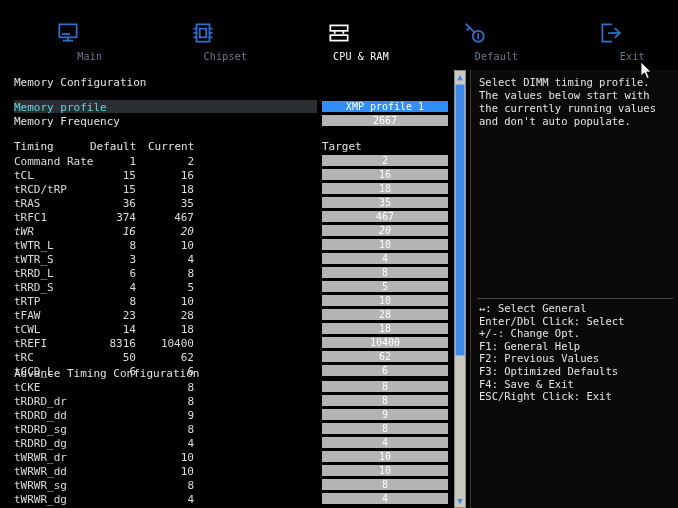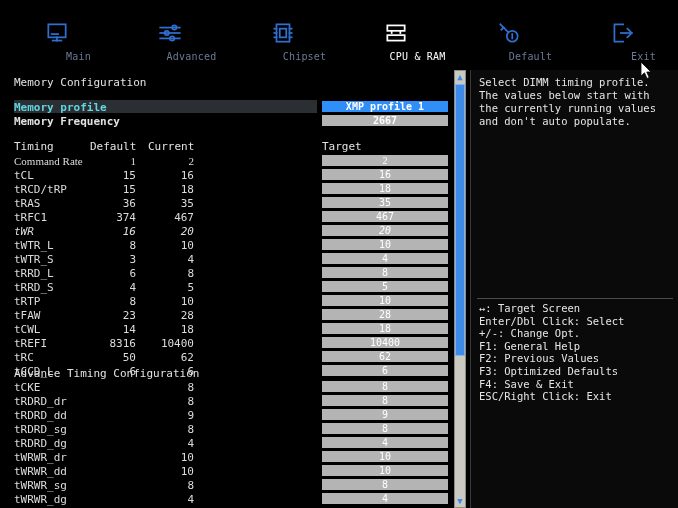--- a/index.html
+++ b/index.html
@@ -117,21 +117,20 @@
     white-space: nowrap;
   }
 
   .row {
     position: absolute;
     left: 0;
     width: 450px;
     height: 24px;
     font-size: 11px;
     white-space: nowrap;
-    font-weight: bold;
   }
   .row .rlabel {
     position: absolute;
     left: 14px;
     color: #e2e2e2;
   }
   .row.selected .rowbg {
     position: absolute;
     left: 14px; top: -1px;
     width: 303px; height: 13px;
@@ -231,33 +230,20 @@
       <svg viewBox="0 0 24 24" fill="none" stroke-width="1.6" stroke-linecap="square">
         <rect x="4" y="4" width="16" height="12"></rect>
         <line x1="8" y1="19" x2="16" y2="19"></line>
         <line x1="12" y1="16" x2="12" y2="19"></line>
         <line x1="7" y1="13" x2="13" y2="13"></line>
       </svg>
     </span>
     <span class="nav-label">Main</span>
   </div>
 
-  <div class="nav-item">
-    <span class="nav-icon">
-      <svg viewBox="0 0 24 24" fill="none" stroke-width="1.6" stroke-linecap="square">
-        <line x1="3" y1="7" x2="21" y2="7"></line>
-        <line x1="3" y1="12" x2="21" y2="12"></line>
-        <line x1="3" y1="17" x2="21" y2="17"></line>
-        <circle cx="16" cy="7" r="2"></circle>
-        <circle cx="9" cy="12" r="2"></circle>
-        <circle cx="14" cy="17" r="2"></circle>
-      </svg>
-    </span>
-    <span class="nav-label">Advanced</span>
-  </div>
 
   <div class="nav-item">
     <span class="nav-icon">
       <svg viewBox="0 0 24 24" fill="none" stroke-width="1.6" stroke-linecap="square">
         <rect x="6" y="4" width="12" height="16"></rect>
         <rect x="9" y="8" width="6" height="8"></rect>
         <line x1="4" y1="8" x2="6" y2="8"></line>
         <line x1="4" y1="12" x2="6" y2="12"></line>
         <line x1="4" y1="16" x2="6" y2="16"></line>
         <line x1="18" y1="8" x2="20" y2="8"></line>
@@ -323,21 +309,21 @@
       <span class="valbox">2667</span>
     </div>
 
     <div>
       <span class="thead col-timing" style="top:70px;">Timing</span>
       <span class="thead col-default" style="top:70px;">Default</span>
       <span class="thead col-current" style="top:70px;">Current</span>
       <span class="thead col-target" style="top:70px;">Target</span>
     </div>
 
-    <div class="trow" style="top:85px;font-family:Liberation Serif, serif;">
+    <div class="trow" style="top:85px;">
       <span class="tname">Command Rate</span>
       <span class="tdefault">1</span>
       <span class="tcurrent">2</span>
       <span class="valbox">2</span>
     </div>
     <div class="trow" style="top:99px;">
       <span class="tname">tCL</span>
       <span class="tdefault">15</span>
       <span class="tcurrent">16</span>
       <span class="valbox">16</span>
@@ -481,21 +467,21 @@
     <div class="sb-track"></div>
     <div class="sb-arrow up">▲</div>
     <div class="sb-thumb"></div>
     <div class="sb-arrow down">▼</div>
   </div>
 
   <div id="right-pane">
     <div id="help-text">Select DIMM timing profile. The values below start with the currently running values and don't auto populate.</div>
     <div id="help-divider"></div>
     <div id="keylegend">
-      <div class="key-line">↔: Target Screen</div>
+      <div class="key-line">↔: Select General</div>
       <div class="key-line">Enter/Dbl Click: Select</div>
       <div class="key-line">+/-: Change Opt.</div>
       <div class="key-line">F1: General Help</div>
       <div class="key-line">F2: Previous Values</div>
       <div class="key-line">F3: Optimized Defaults</div>
       <div class="key-line">F4: Save &amp; Exit</div>
       <div class="key-line">ESC/Right Click: Exit</div>
     </div>
   </div>
 

